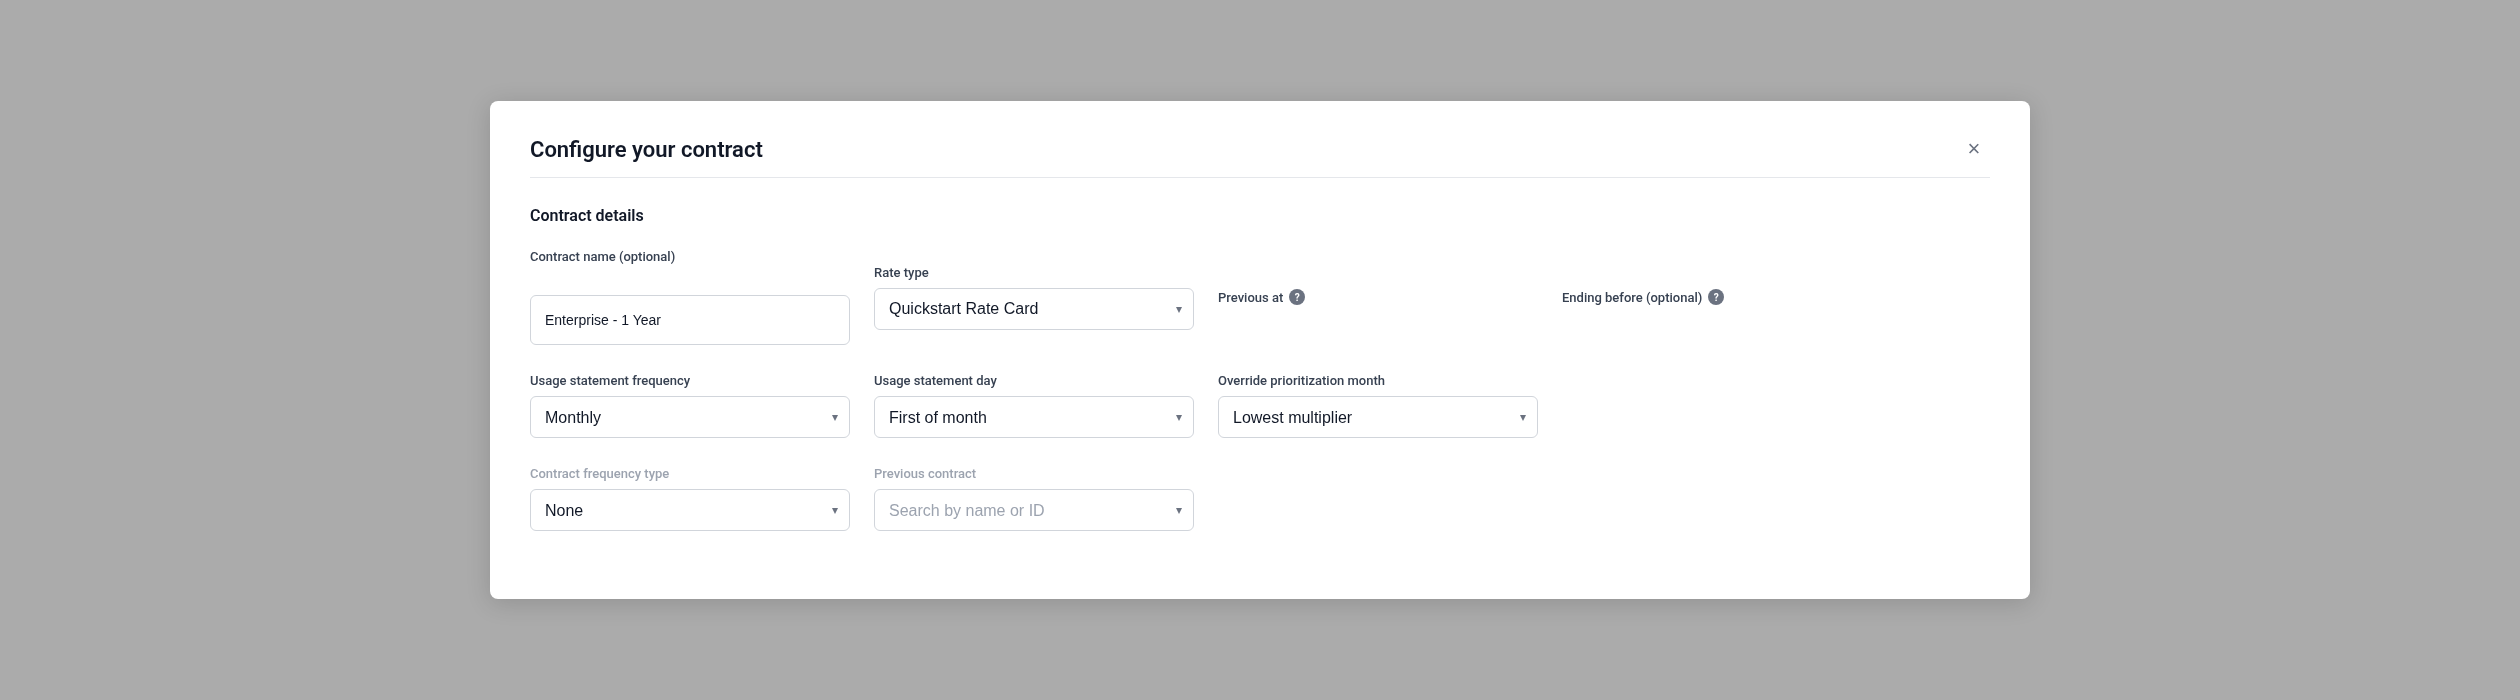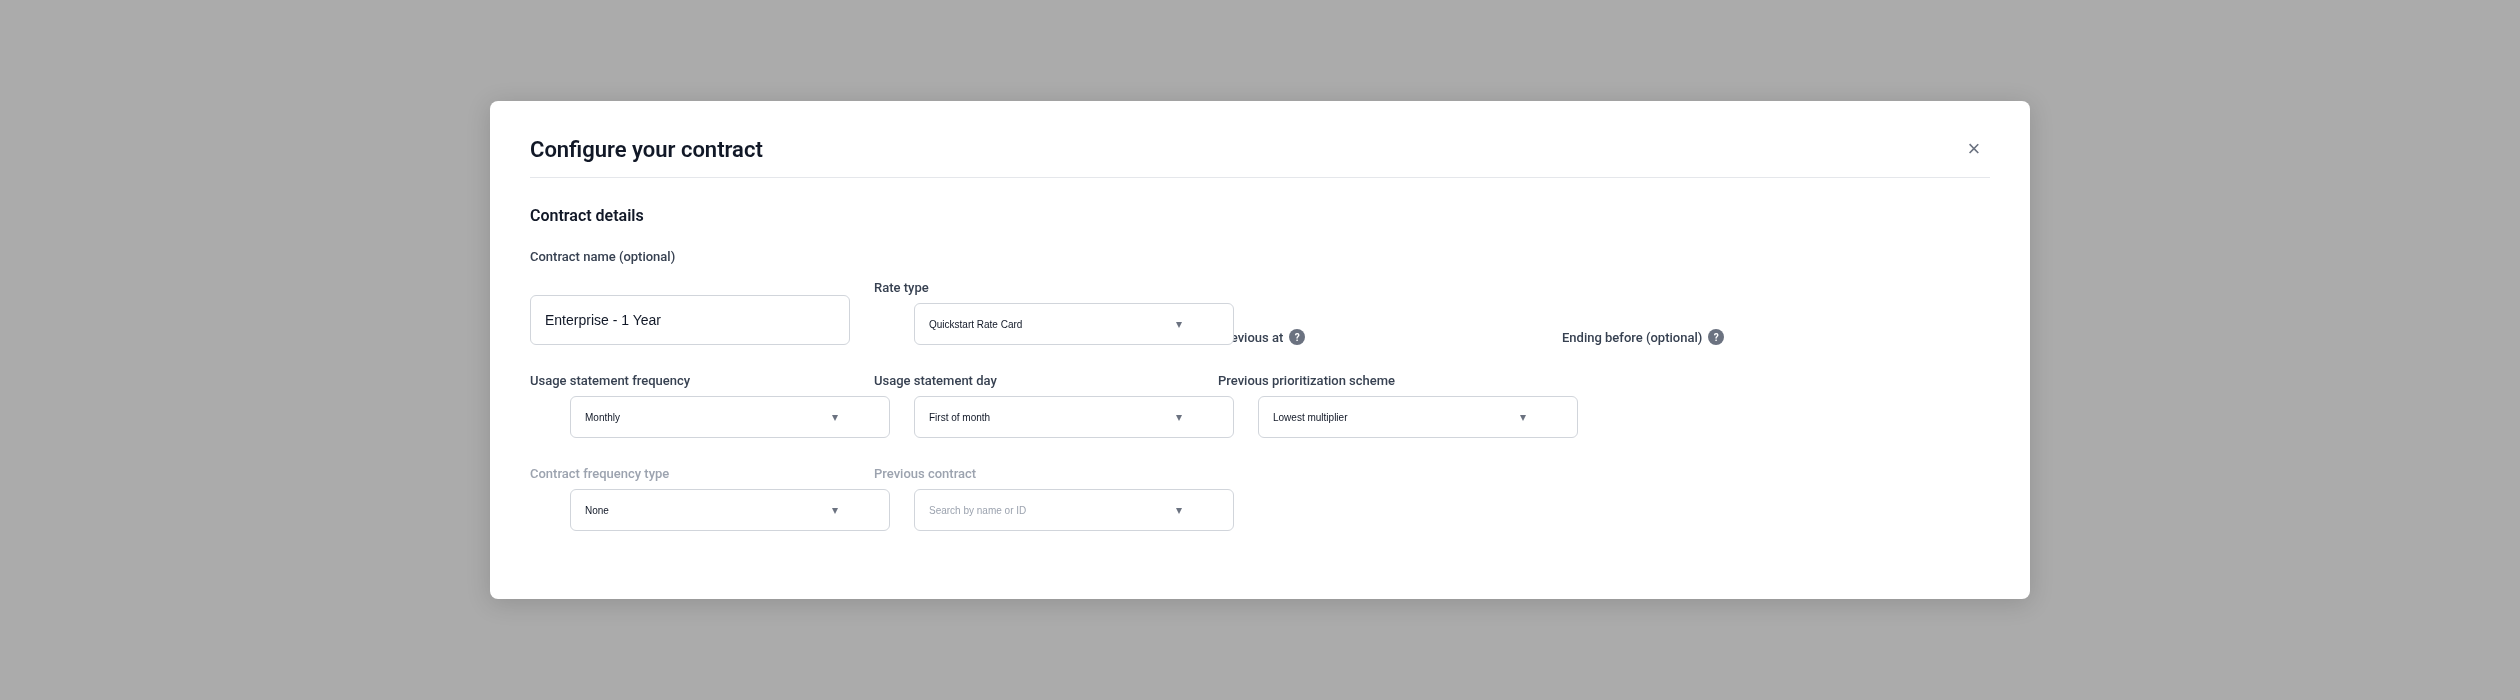--- a/index.html
+++ b/index.html
@@ -68,21 +68,21 @@
       font-size: 16px;
       font-weight: 600;
       color: #111827;
       margin-bottom: 24px;
     }
 
     .form-row {
       display: flex;
       gap: 24px;
       margin-bottom: 28px;
-      align-items: flex-end;
+      align-items: center;
     }
 
     .form-field {
       display: flex;
       flex-direction: column;
       gap: 8px;
     }
 
     .form-field.contract-name {
       flex: 0 0 320px;
@@ -187,28 +187,27 @@
     .select-wrapper {
       position: relative;
       width: 100%;
     }
 
     .select-input {
       height: 42px;
       border: 1px solid #d1d5db;
       border-radius: 6px;
       padding: 0 40px 0 14px;
-      font-size: 10px;
+      font-size: 16px;
       color: #111827;
       outline: none;
       width: 100%;
       background: #ffffff;
       appearance: none;
       cursor: pointer;
-      margin-left: 40px;
     }
 
     .select-input.placeholder {
       color: #9ca3af;
     }
 
     .chevron-icon {
       position: absolute;
       right: 12px;
       top: 50%;
@@ -283,21 +282,21 @@
         <div class="select-wrapper">
           <select class="select-input">
             <option>First of month</option>
             <option>Last of month</option>
           </select>
           <span class="chevron-icon">▾</span>
         </div>
       </div>
 
       <div class="form-field override-scheme">
-        <label class="field-label">Previous prioritization scheme</label>
+        <label class="field-label">Override prioritization month</label>
         <div class="select-wrapper">
           <select class="select-input">
             <option>Lowest multiplier</option>
             <option>Highest multiplier</option>
           </select>
           <span class="chevron-icon">▾</span>
         </div>
       </div>
 
     </div>

